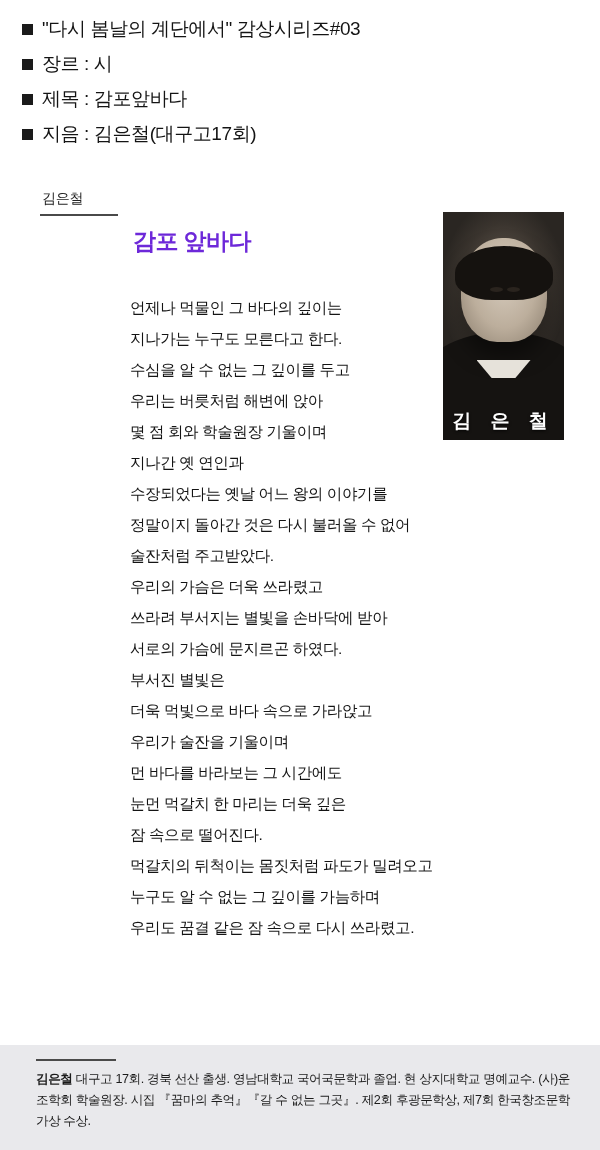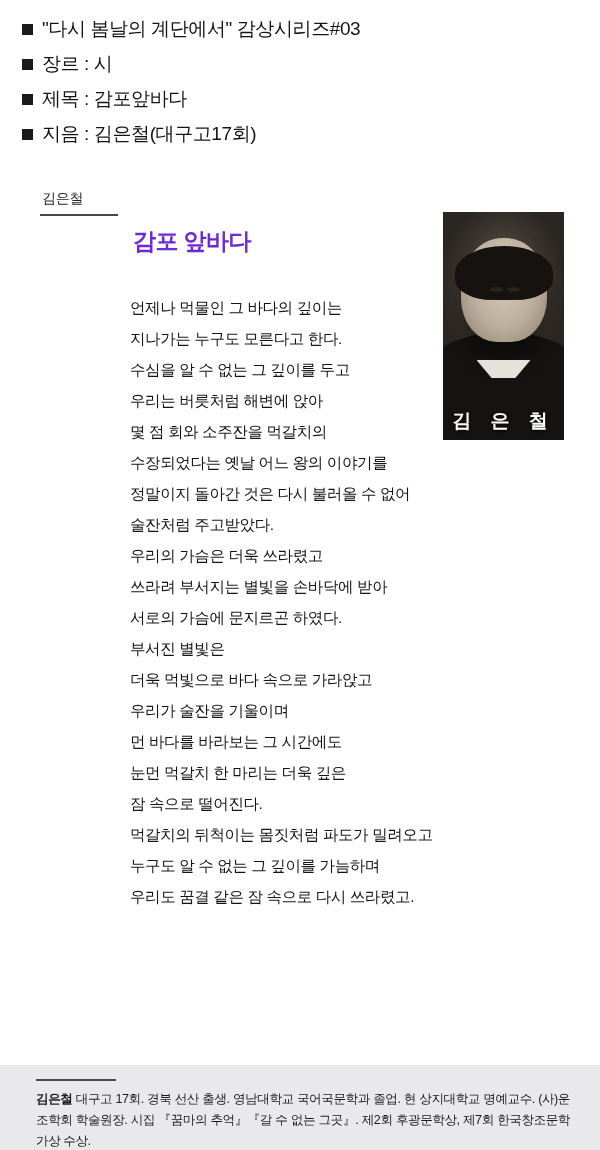--- a/index.html
+++ b/index.html
@@ -169,21 +169,21 @@
     color: #141414;
     white-space: nowrap;
   }
 
   
   .footer {
     position: absolute;
     left: 0;
     right: 0;
     bottom: 0;
-    height: 85px;
+    height: 105px;
     background: #e9e9ec;
     padding: 14px 30px 12px 36px;
     box-sizing: border-box;
   }
   .footer-rule {
     width: 80px;
     height: 2px;
     background: #4a4a4a;
     margin-bottom: 8px;
   }
@@ -244,21 +244,22 @@
       <div class="photo-collar"></div>
     </div>
     <div class="photo-caption">김 은 철</div>
   </div>
 
   <div class="poem-body">
     <div class="poem-line">언제나 먹물인 그 바다의 깊이는</div>
     <div class="poem-line">지나가는 누구도 모른다고 한다.</div>
     <div class="poem-line">수심을 알 수 없는 그 깊이를 두고</div>
     <div class="poem-line">우리는 버릇처럼 해변에 앉아</div>
-    <div class="poem-line">몇 점 회와 소주잔을 먹갈치의</div>
+    <div class="poem-line">몇 점 회와 학술원장 기울이며</div>
+    <div class="poem-line">지나간 옛 연인과</div>
     <div class="poem-line">수장되었다는 옛날 어느 왕의 이야기를</div>
     <div class="poem-line">정말이지 돌아간 것은 다시 불러올 수 없어</div>
     <div class="poem-line">술잔처럼 주고받았다.</div>
     <div class="poem-line">우리의 가슴은 더욱 쓰라렸고</div>
     <div class="poem-line">쓰라려 부서지는 별빛을 손바닥에 받아</div>
     <div class="poem-line">서로의 가슴에 문지르곤 하였다.</div>
     <div class="poem-line">부서진 별빛은</div>
     <div class="poem-line">더욱 먹빛으로 바다 속으로 가라앉고</div>
     <div class="poem-line">우리가 술잔을 기울이며</div>
     <div class="poem-line">먼 바다를 바라보는 그 시간에도</div>

